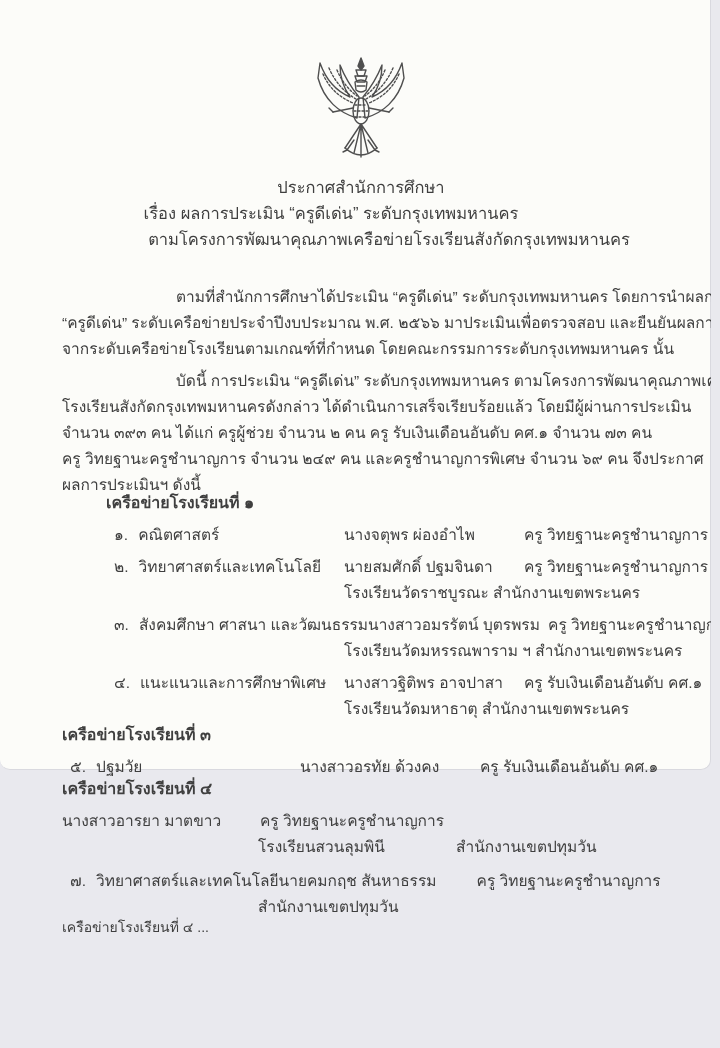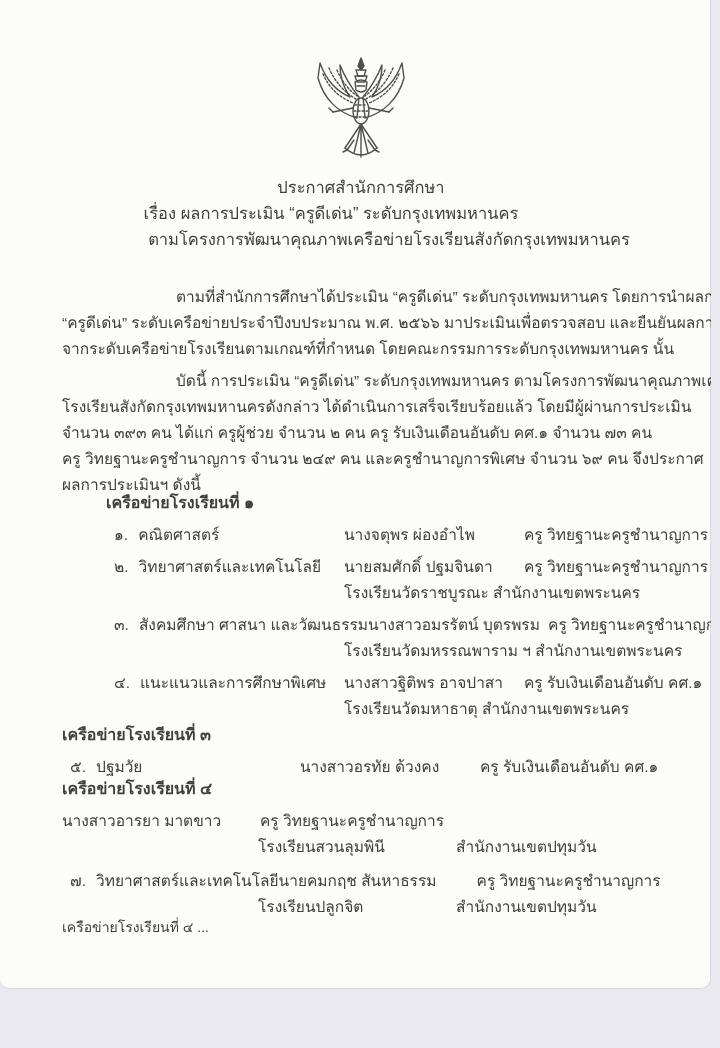--- a/index.html
+++ b/index.html
@@ -3,21 +3,21 @@
 <meta charset="utf-8">
 <style>
   html,body{margin:0;padding:0;}
   body{
     width:720px;height:1048px;position:relative;overflow:hidden;
     background:#e9e9ee;
     font-family:"Liberation Sans","DejaVu Sans",sans-serif;
     color:#3f3f3f;
   }
   .paper{
-    position:absolute;left:0;top:0;width:711px;height:989px;
+    position:absolute;left:0;top:0;width:711px;height:770px;
     background:#fcfcf9;
     border-right:1px solid #d9d9df;border-bottom:1px solid #d9d9df;
     border-radius:0 0 10px 10px;
     box-sizing:border-box;
   }
   .content{padding:0 50px 0 62px;}
   .emblem{display:block;margin:56px auto 0 auto;}
   .title-block{margin-top:6px;text-align:center;font-size:16.5px;}
   .title-block div{line-height:26px;white-space:nowrap;}
   .t-line2{position:relative;left:-30px;}
@@ -195,21 +195,20 @@
       <div class="item gap-lg">
         <div class="row">
           <div class="c1">
             <span class="no">๗.</span><span>วิทยาศาสตร์และเทคโนโลยี</span>
           </div>
           <div class="c2">นายคมกฤช  สันหาธรรม</div>
           <div class="c3">ครู วิทยฐานะครูชำนาญการ</div>
         </div>
         <div class="row">
           <div class="c1"></div>
-          <div class="c2">โรงเรียนปลูกจิต</div>
           <div class="c3">สำนักงานเขตปทุมวัน</div>
         </div>
       </div>
     </div>
 
     <div class="footer-line">เครือข่ายโรงเรียนที่ ๔ ...</div>
 
   </div>
 </div>
 

